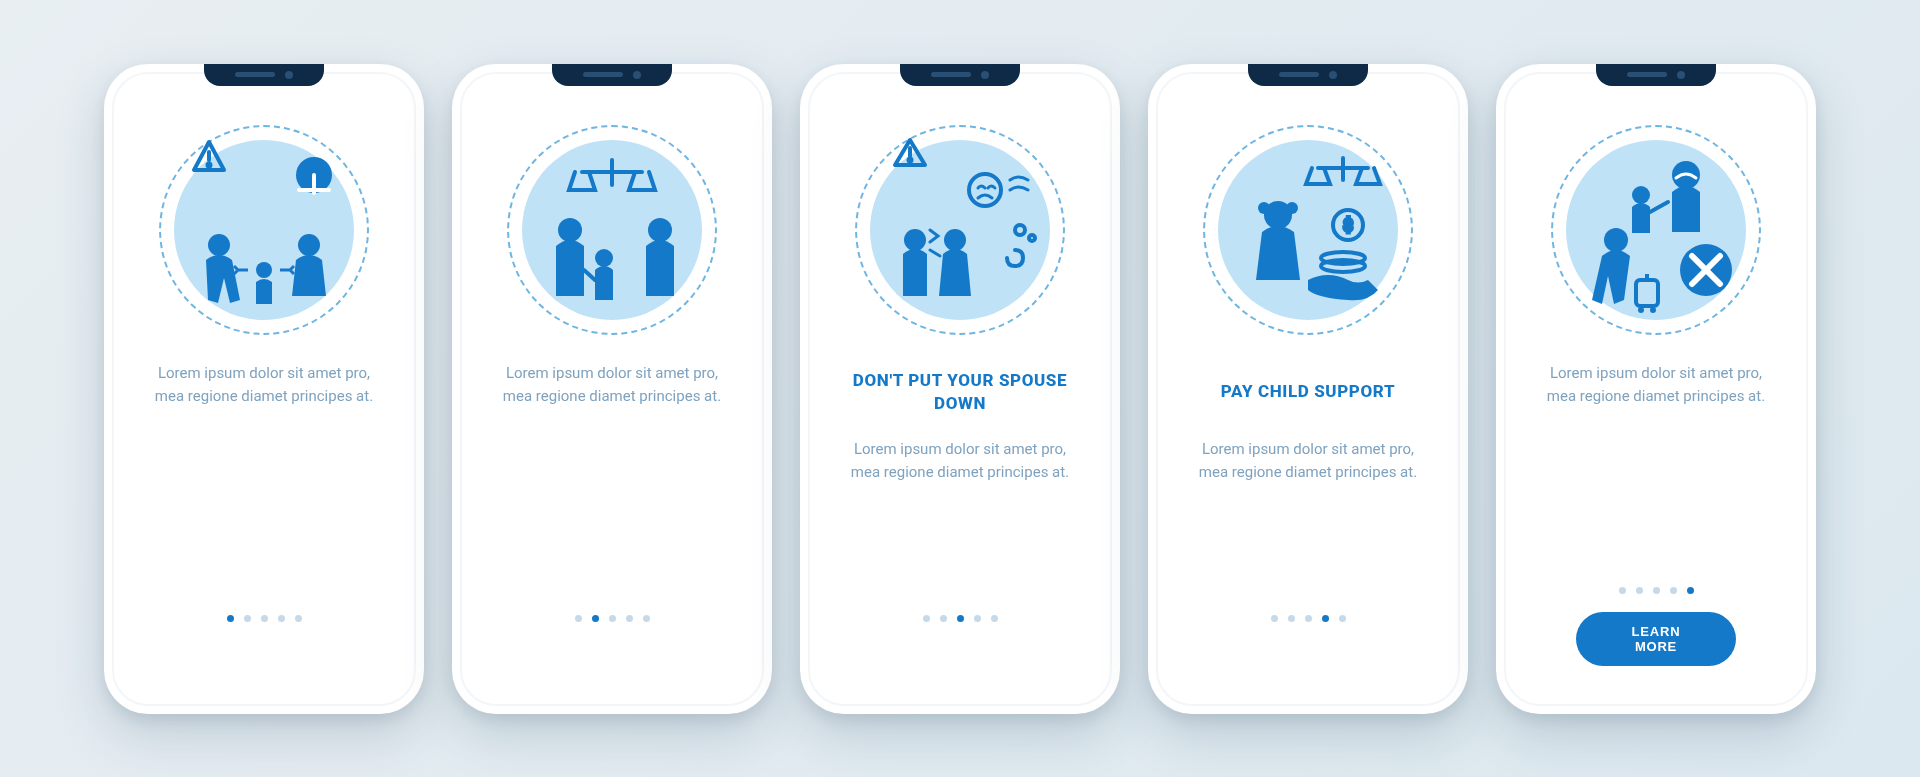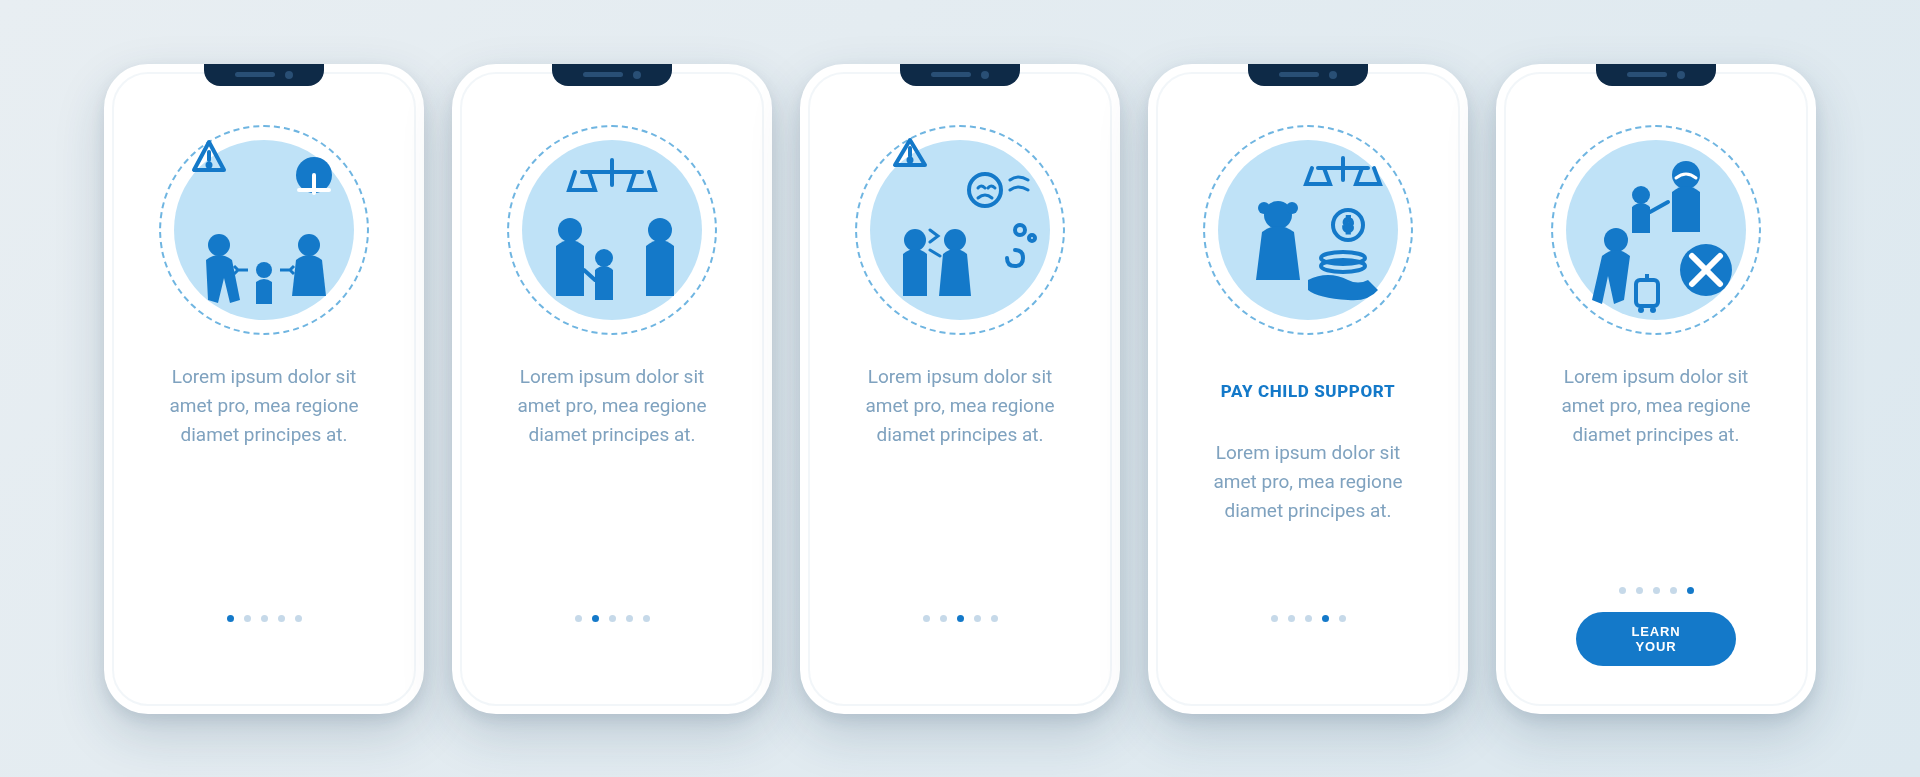--- a/index.html
+++ b/index.html
@@ -91,21 +91,21 @@
     text-transform: uppercase;
     max-width: 240px;
     min-height: 48px;
     display: flex;
     align-items: center;
     justify-content: center;
   }
   .desc {
     margin-top: 22px;
     color: #7fa2bf;
-    font-size: 19px;
+    font-size: 15px;
     line-height: 1.55;
     text-align: center;
     max-width: 230px;
   }
   .dots {
     position: absolute;
     bottom: 92px;
     left: 0; right: 0;
     display: flex;
     gap: 10px;
@@ -242,20 +242,21 @@
         </g>
         <g fill="#1479c9">
           <circle cx="55" cy="110" r="11"></circle>
             <path d="M43 124 q12 -10 24 0 v42 h-24 Z"></path>
           <circle cx="95" cy="110" r="11"></circle>
             <path d="M83 124 q12 -10 24 0 l4 42 h-32 Z"></path>
         </g>
         <path d="M70 112 l8 -6 l-8 -6 M70 120 l10 6" stroke="#1479c9" stroke-width="3" fill="none" stroke-linecap="round"></path>
       </svg>
     </div>
+    <div class="heading">DON'T PUT YOUR SPOUSE DOWN</div>
     <div class="desc">Lorem ipsum dolor sit amet pro, mea regione diamet principes at.</div>
     <div class="dots">
       <span class="dot"></span>
       <span class="dot"></span>
       <span class="dot active"></span>
       <span class="dot"></span>
       <span class="dot"></span>
     </div>
   </div>
 
@@ -333,16 +334,16 @@
       </svg>
     </div>
     <div class="desc">Lorem ipsum dolor sit amet pro, mea regione diamet principes at.</div>
     <div class="dots">
       <span class="dot"></span>
       <span class="dot"></span>
       <span class="dot"></span>
       <span class="dot"></span>
       <span class="dot active"></span>
     </div>
-    <button class="cta">LEARN YOUR</button>
+    <button class="cta">LEARN MORE</button>
   </div>
 
 </div>
 
 </body></html>

